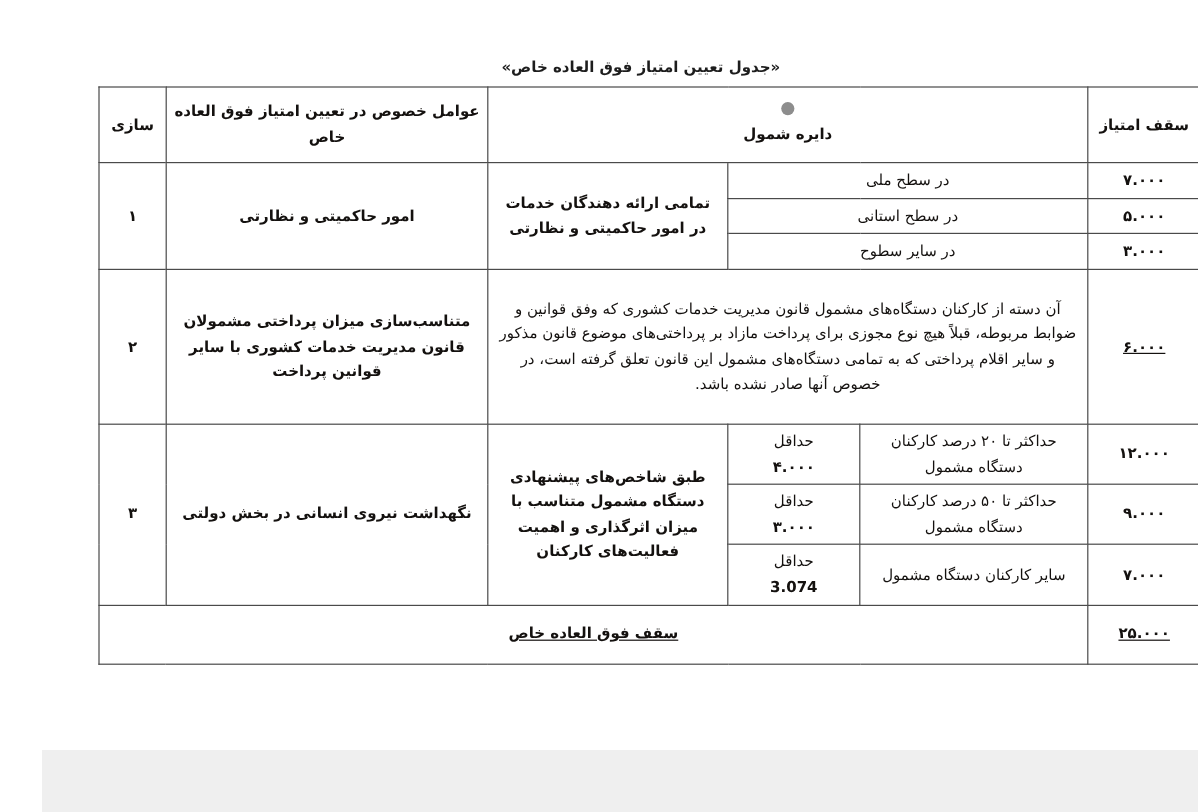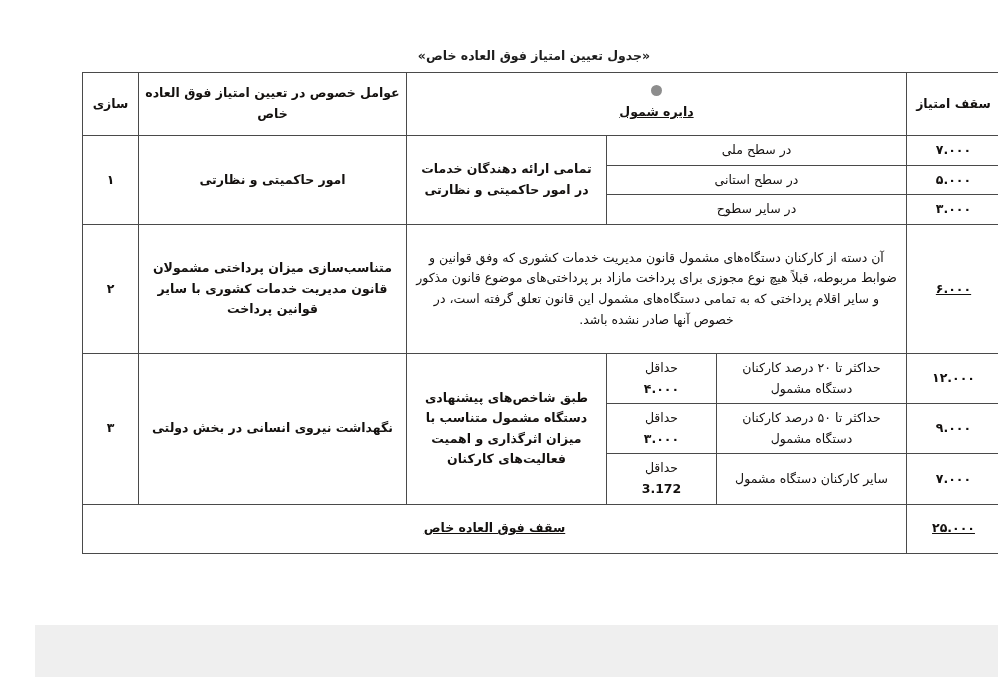--- a/index.html
+++ b/index.html
@@ -107,21 +107,21 @@
     text-decoration: underline;
   }
   .dot-marker {
     display: block;
     width: 11px;
     height: 11px;
     border-radius: 50%;
     background: #8d8d8d;
     margin: 0 auto 6px auto;
   }
-  .hdr-inner { display: block; text-decoration: underline; }
+  .hdr-inner { display: block; }
   .tall { height: 120px; text-decoration: underline; }
 </style>
 </head>
 <body>
 
 <div class="page">
 
   <div class="doc-title">«جدول تعیین امتیاز فوق العاده خاص»</div>
 
   <div class="table-wrap">
@@ -187,21 +187,21 @@
           <td class="hadaghal">
             <span class="h-label">حداقل</span>
             <span class="h-val">۳.۰۰۰</span>
           </td>
         </tr>
         <tr>
           <td class="num">۷.۰۰۰</td>
           <td class="subrow">سایر کارکنان دستگاه مشمول</td>
           <td class="hadaghal">
             <span class="h-label">حداقل</span>
-            <span class="h-val">3.172</span>
+            <span class="h-val">3.074</span>
           </td>
         </tr>
 
         <tr class="footer-row">
           <td class="num">۲۵.۰۰۰</td>
           <td colspan="5">سقف فوق العاده خاص</td>
         </tr>
       </tbody>
     </table>
   </div>

